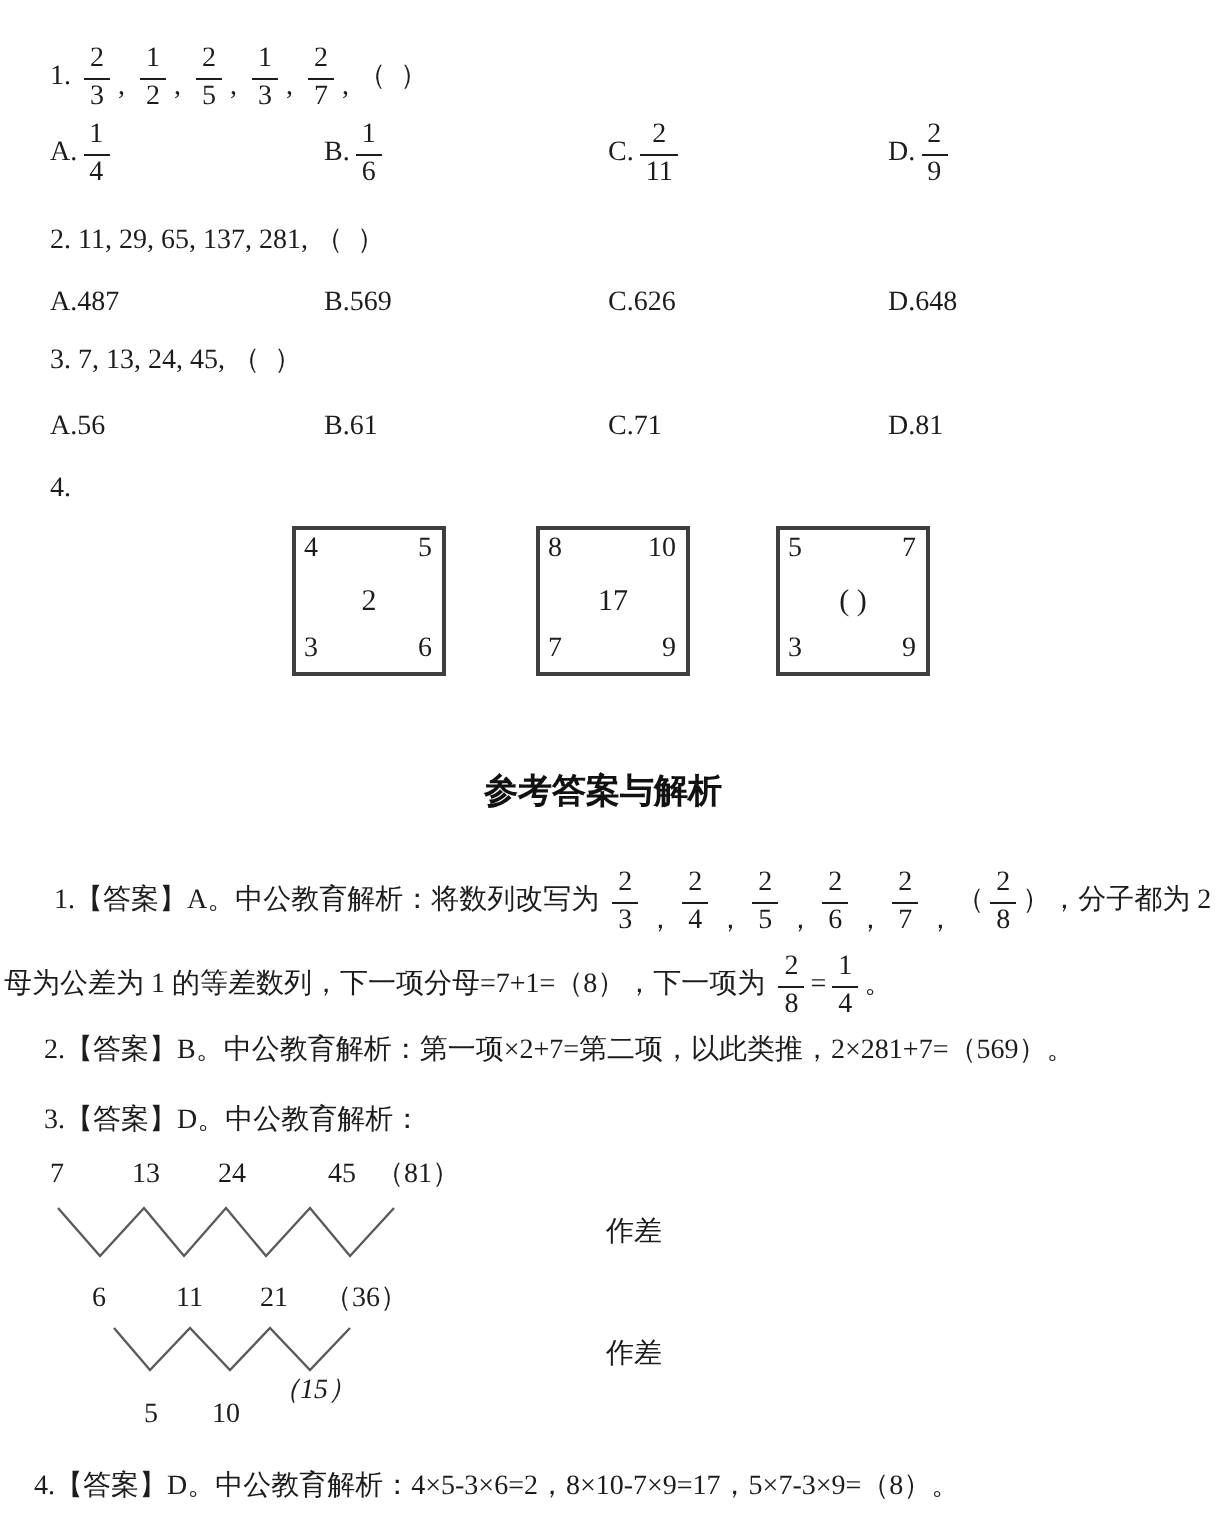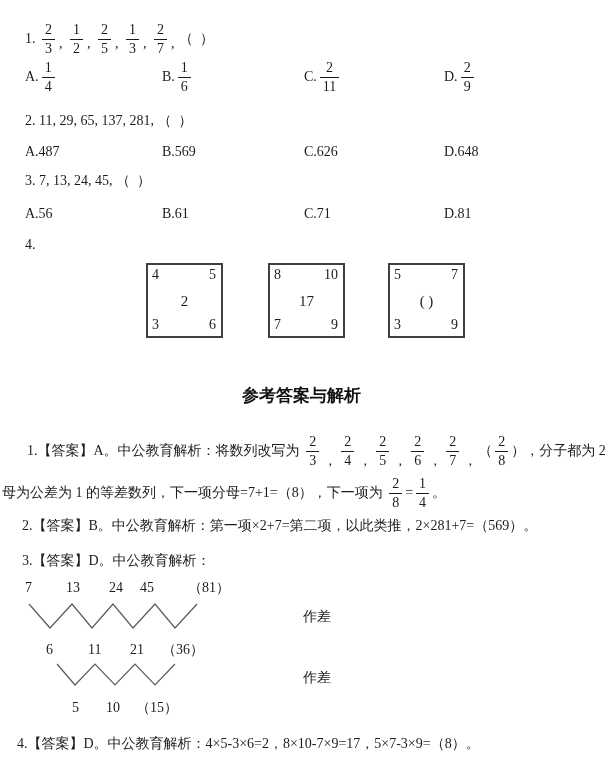--- a/index.html
+++ b/index.html
@@ -192,31 +192,31 @@
   <div class="abs pre" style="left:22px;top:553px;">3.【答案】D。中公教育解析：</div>
 
   <div class="abs" style="left:0;top:578px;width:611px;height:152px;">
     <svg class="zig" width="611" height="152" viewBox="0 0 611 152">
       <polyline points="29,26 50,50 72,26 92,50 113,26 133,50 155,26 175,50 197,26" fill="none" stroke="#5a5a5a" stroke-width="1.2"></polyline>
       <polyline points="57,86 75,107 95,86 115,107 135,86 155,107 175,86" fill="none" stroke="#5a5a5a" stroke-width="1.2"></polyline>
     </svg>
     <span class="dnum" style="left:25px;top:2px;">7</span>
     <span class="dnum" style="left:66px;top:2px;">13</span>
     <span class="dnum" style="left:109px;top:2px;">24</span>
-    <span class="dnum" style="left:140px;top:2px;">45</span>
+    <span class="dnum" style="left:164px;top:2px;">45</span>
     <span class="dnum" style="left:188px;top:2px;">（81）</span>
 
     <span class="dnum" style="left:46px;top:64px;">6</span>
     <span class="dnum" style="left:88px;top:64px;">11</span>
     <span class="dnum" style="left:130px;top:64px;">21</span>
     <span class="dnum" style="left:162px;top:64px;">（36）</span>
 
     <span class="dnum" style="left:72px;top:122px;">5</span>
     <span class="dnum" style="left:106px;top:122px;">10</span>
-    <span class="dnum" style="left:136px;top:122px;">（15）</span>
+    <span class="dnum" style="left:136px;top:110px;font-style:italic;">（15）</span>
 
     <span class="dlabel" style="left:303px;top:31px;">作差</span>
     <span class="dlabel" style="left:303px;top:92px;">作差</span>
   </div>
 
   <div class="abs pre" style="left:17px;top:736px;">4.【答案】D。中公教育解析：4×5-3×6=2，8×10-7×9=17，5×7-3×9=（8）。</div>
 
 </div>
 
 </body></html>

